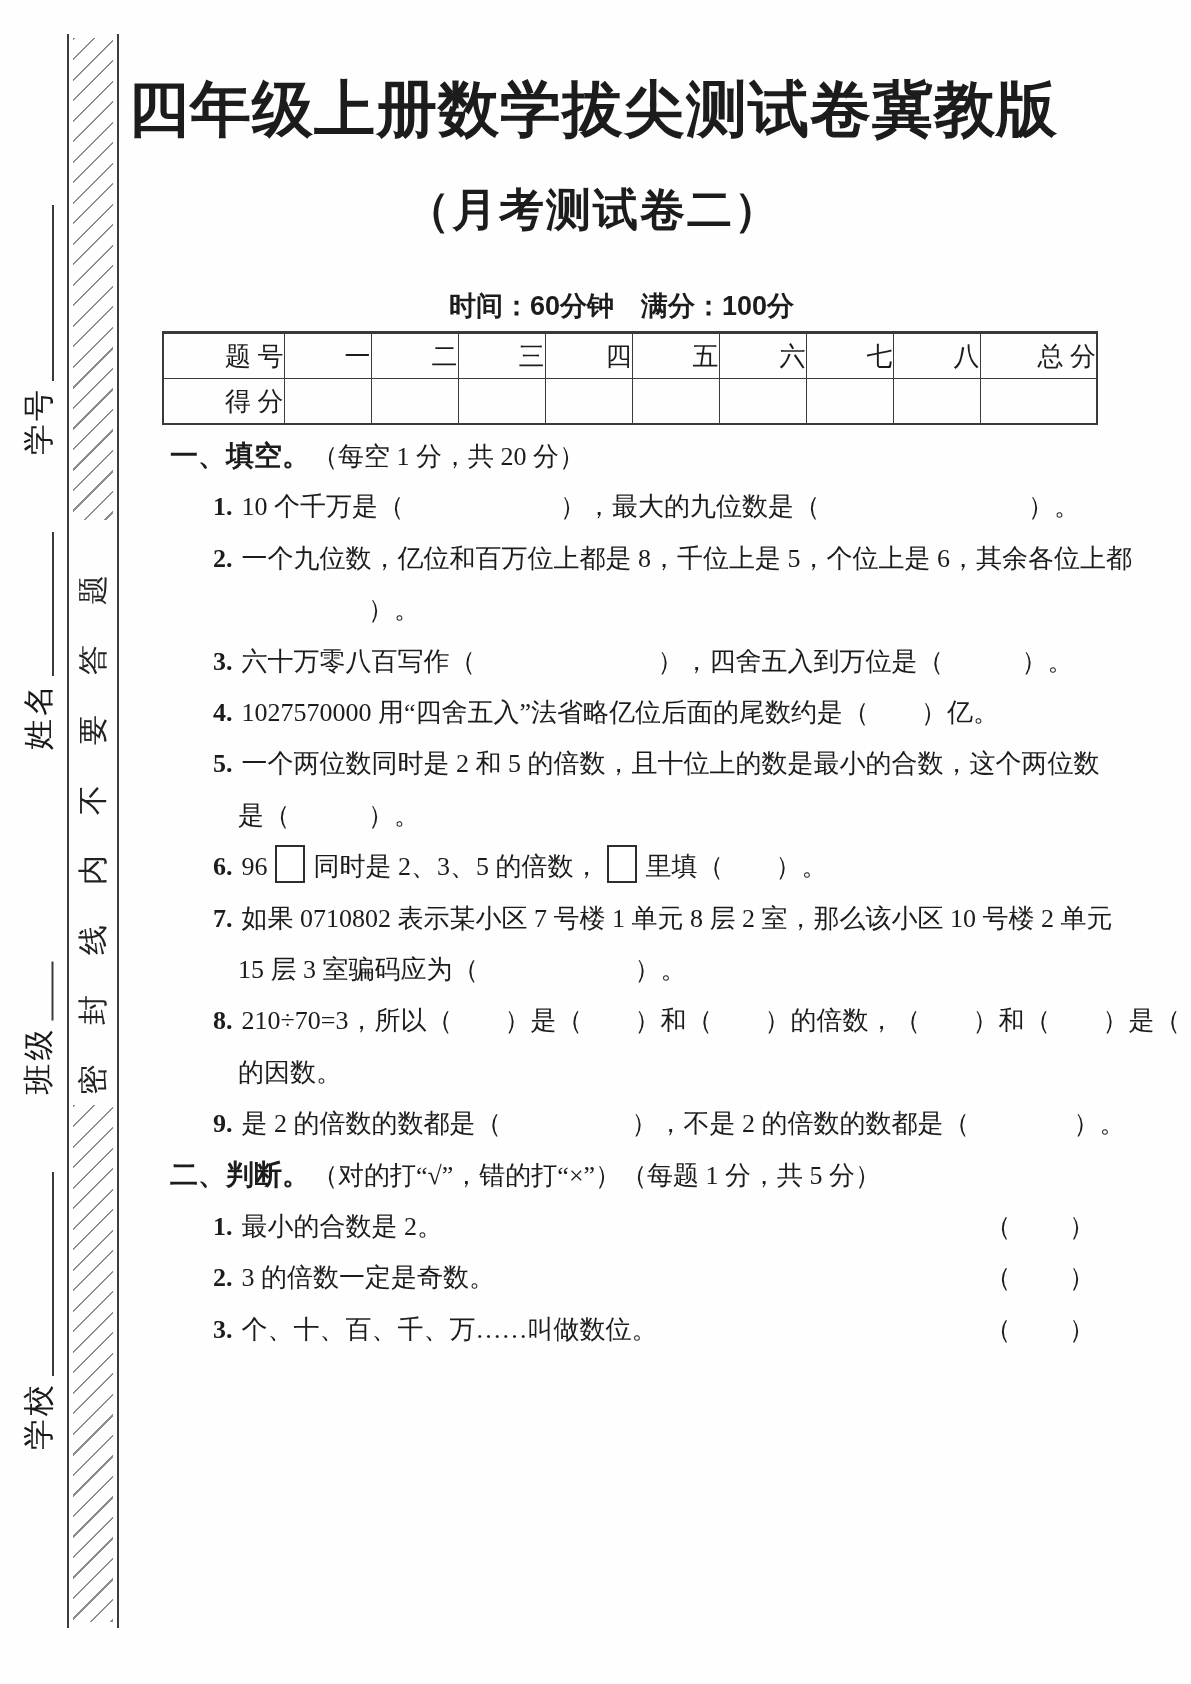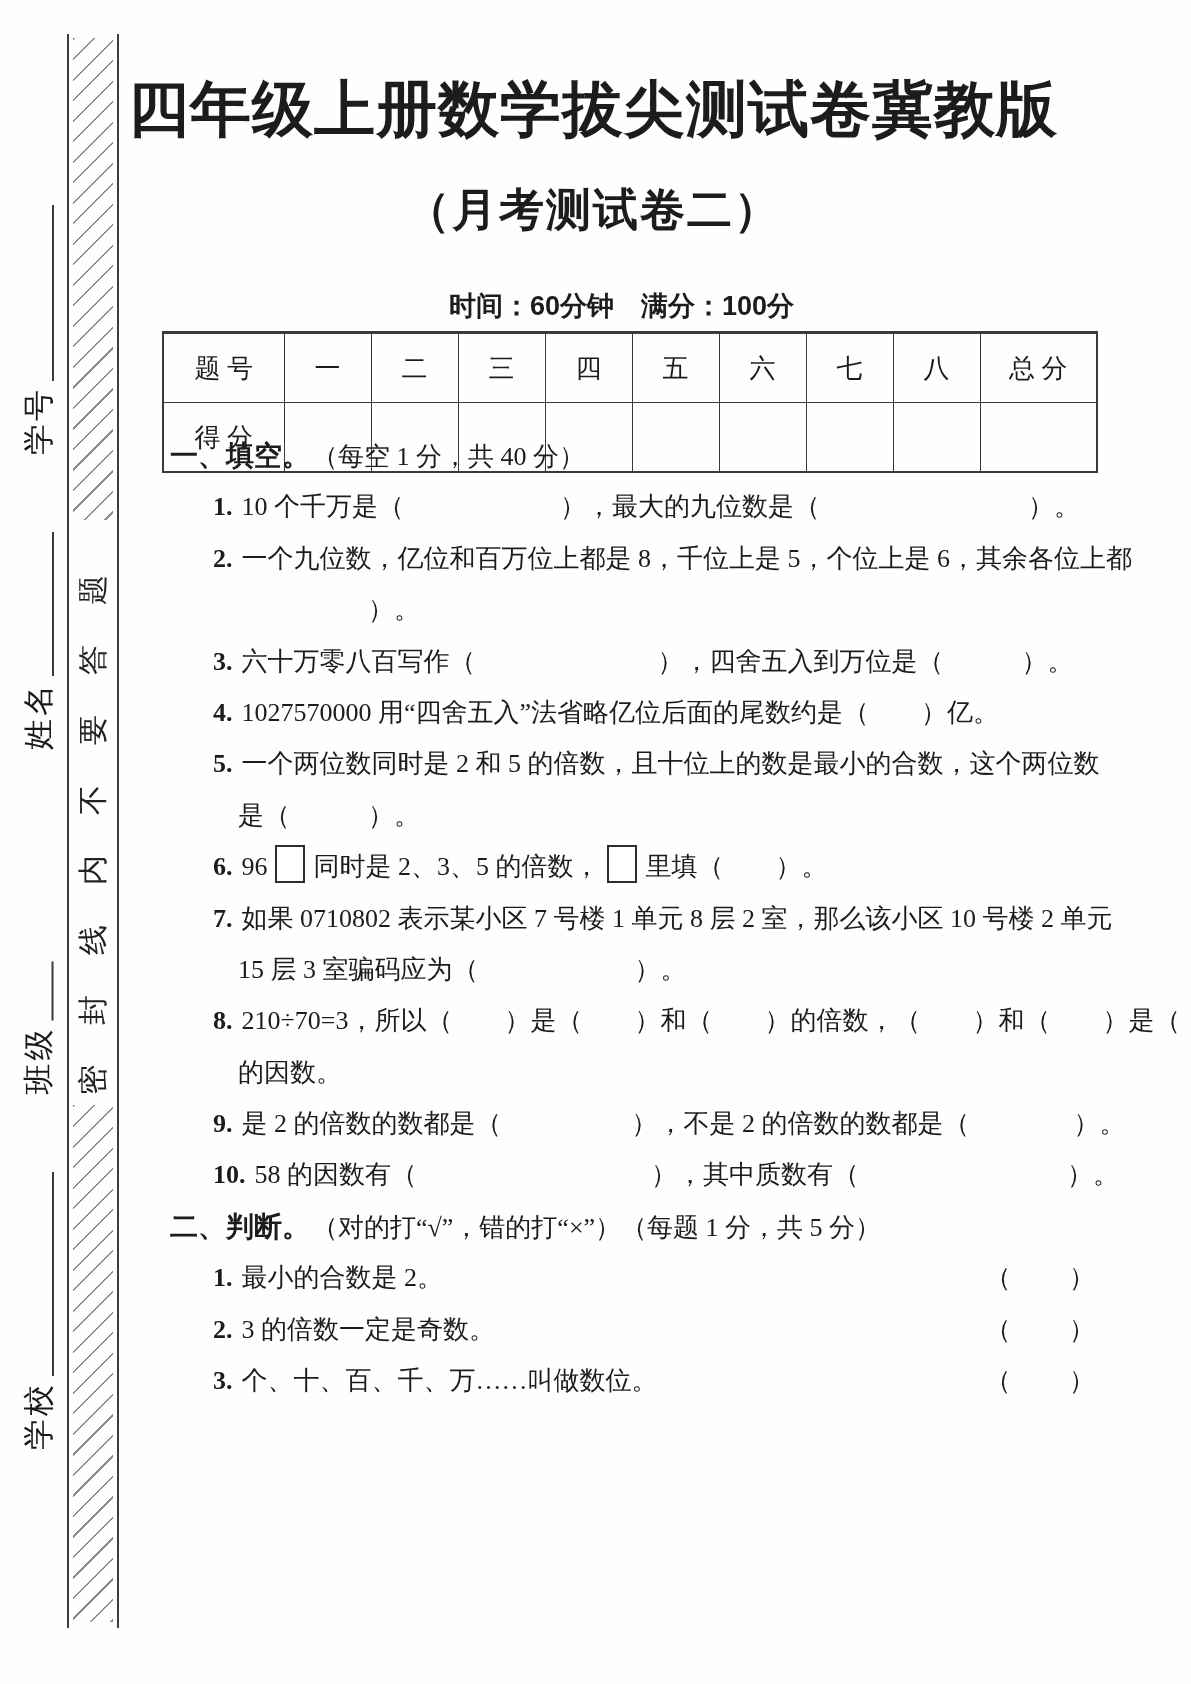--- a/index.html
+++ b/index.html
@@ -56,22 +56,22 @@
   }
 
   
   .score-table {
     position:absolute; top:331px; left:162px; width:935px;
     border-collapse:collapse; table-layout:fixed;
     border:2px solid #3a3a3a; border-top-width:3.5px;
     font-size:26px;
   }
   .score-table td {
-    border:1.5px solid #3a3a3a; height:44px; text-align:center;
-    padding:12px; overflow:hidden;
+    border:1.5px solid #3a3a3a; height:44px; text-align:right;
+    padding:0; overflow:hidden;
   }
   .col-label { width:121px; } .col-q { width:87px; } .col-total { width:117px; }
 
   
   .content {
     position:absolute; top:430px; left:170px; width:927px; font-size:26px;
   }
   .l { height:51.4px; line-height:51.4px; white-space:nowrap; }
   .iq  { padding-left:43px; }
   .ic  { padding-left:68px; }
@@ -160,21 +160,21 @@
         <td></td>
         <td></td>
         <td></td>
       </tr>
     </tbody>
   </table>
 
   <div class="content">
 
     <div class="l">
-      <span class="h-bold">一、填空。</span><span class="h-note">（每空 1 分，共 40 分）</span>
+      <span class="h-bold">一、填空。</span><span class="h-note">（每空 1 分，共 20 分）</span>
     </div>
 
     <div class="l iq">
       <span class="qnum">1.</span><span>10 个千万是（　　　　　　），最大的九位数是（　　　　　　　　）。</span>
     </div>
 
     <div class="l iq">
       <span class="qnum">2.</span><span>一个九位数，亿位和百万位上都是 8，千位上是 5，个位上是 6，其余各位上都</span>
     </div>
     <div class="l ic2">
@@ -211,23 +211,20 @@
       <span class="qnum">8.</span><span>210÷70=3，所以（　　）是（　　）和（　　）的倍数，（　　）和（　　）是（　　）</span>
     </div>
     <div class="l ic">
       <span>的因数。</span>
     </div>
 
     <div class="l iq">
       <span class="qnum">9.</span><span>是 2 的倍数的数都是（　　　　　），不是 2 的倍数的数都是（　　　　）。</span>
     </div>
 
-    <div class="l iq">
-      <span class="qnum">10.</span><span>58 的因数有（　　　　　　　　　），其中质数有（　　　　　　　　）。</span>
-    </div>
 
     <div class="l">
       <span class="h-bold">二、判断。</span><span class="h-note">（对的打“√”，错的打“×”）（每题 1 分，共 5 分）</span>
     </div>
 
     <div class="l judge">
       <span class="jl"><span class="qnum">1.</span><span>最小的合数是 2。</span></span>
       <span class="jb">（　　）</span>
     </div>
     <div class="l judge">

